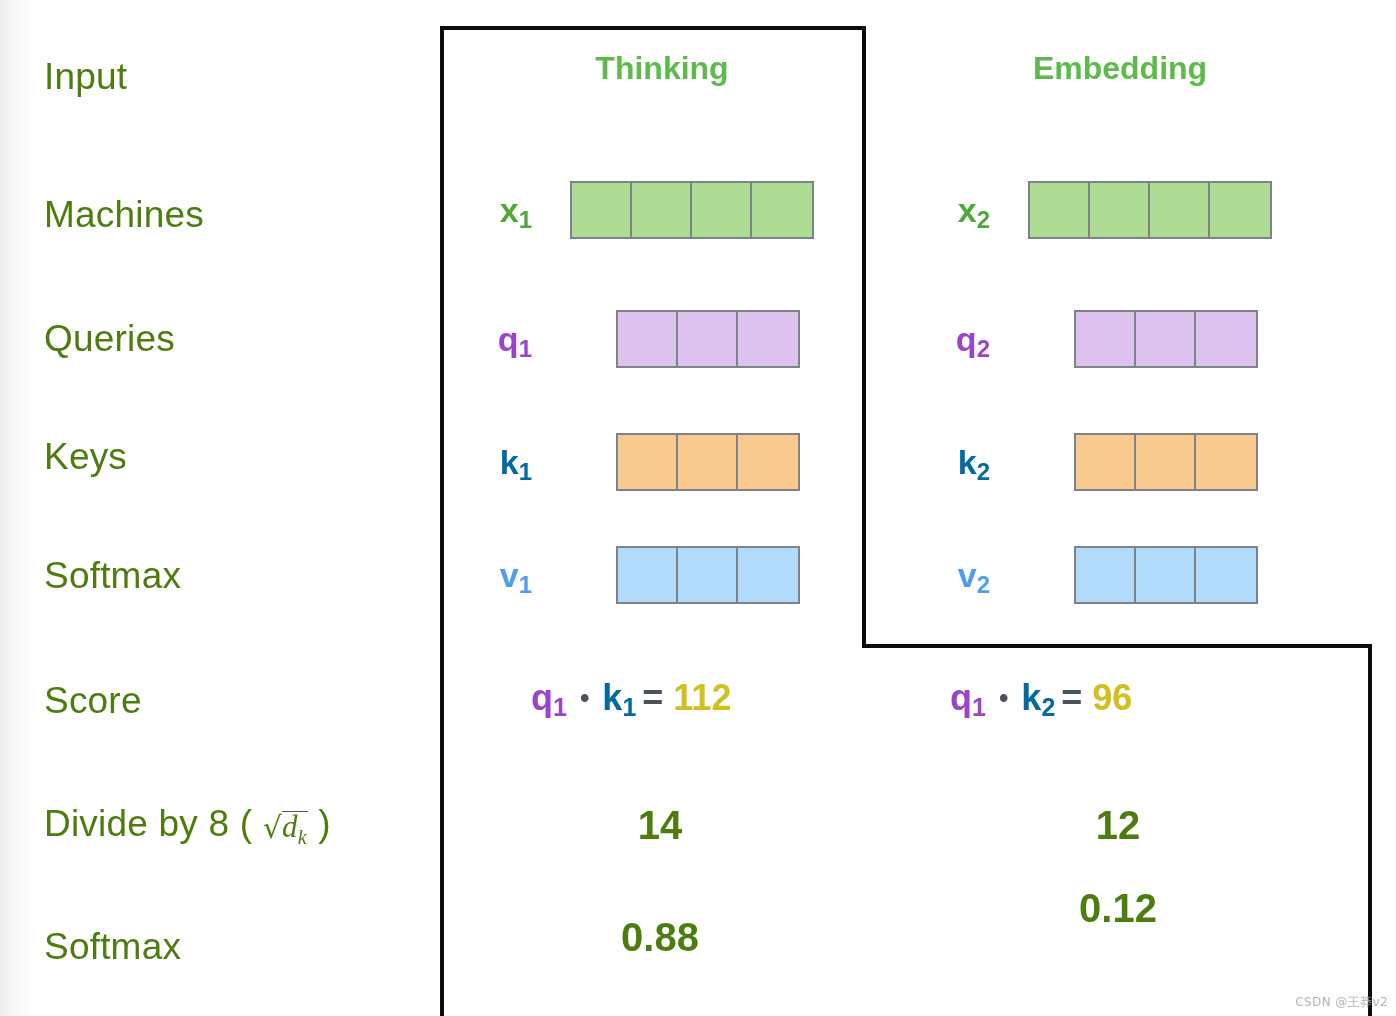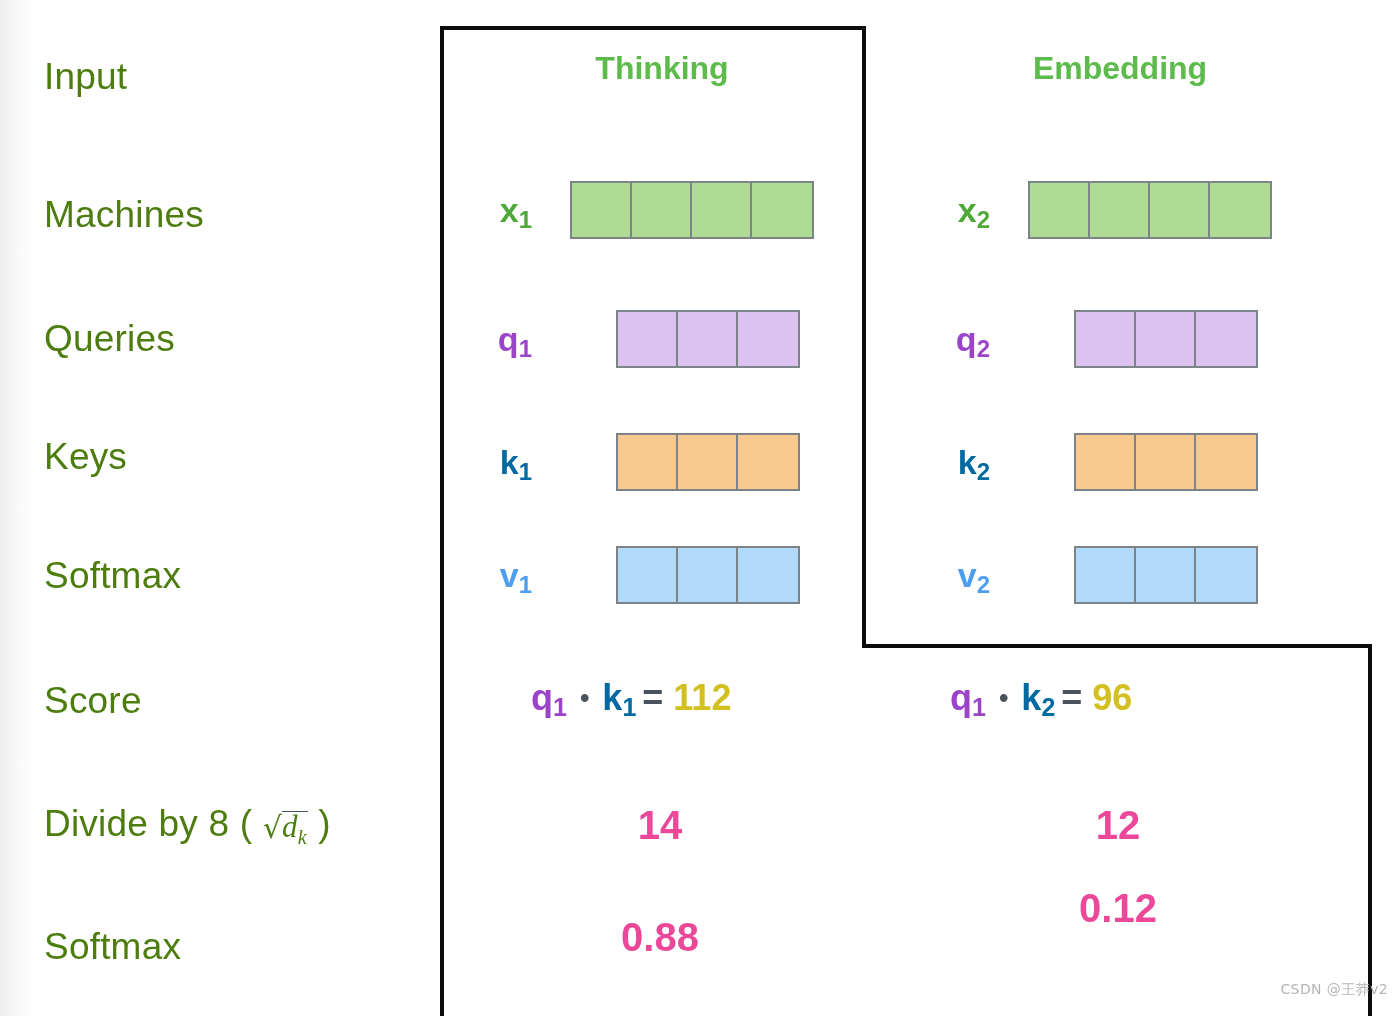--- a/index.html
+++ b/index.html
@@ -210,40 +210,40 @@
     font-size: 36px;
     margin: 0 10px 0 6px;
   }
   .score-expr .num { color: #d1c020; }
   #score-1 { left: 531px; }
   #score-2 { left: 950px; }
 
   
   .num-val {
     position: absolute;
-    color: #ec4899;
+    color: #4d7c0f;
     font-size: 40px;
     font-weight: bold;
     width: 240px;
     text-align: center;
     line-height: 1;
     white-space: nowrap;
   }
   #divide-1  { left: 540px; top: 805px; }
   #divide-2  { left: 998px; top: 805px; }
   #softmax-1 { left: 540px; top: 917px; }
   #softmax-2 { left: 998px; top: 888px; }
 
   
   #watermark {
     position: absolute;
     right: 8px;
-    bottom: 17px;
+    bottom: 5px;
     color: #b4b4b4;
-    font-size: 14px;
+    font-size: 12px;
     font-family: "DejaVu Sans", sans-serif;
     letter-spacing: 0.4px;
     white-space: nowrap;
   }
 </style>
 </head>
 <body>
 
 <div id="frame-upper"></div>
 <div id="frame-lower"></div>

